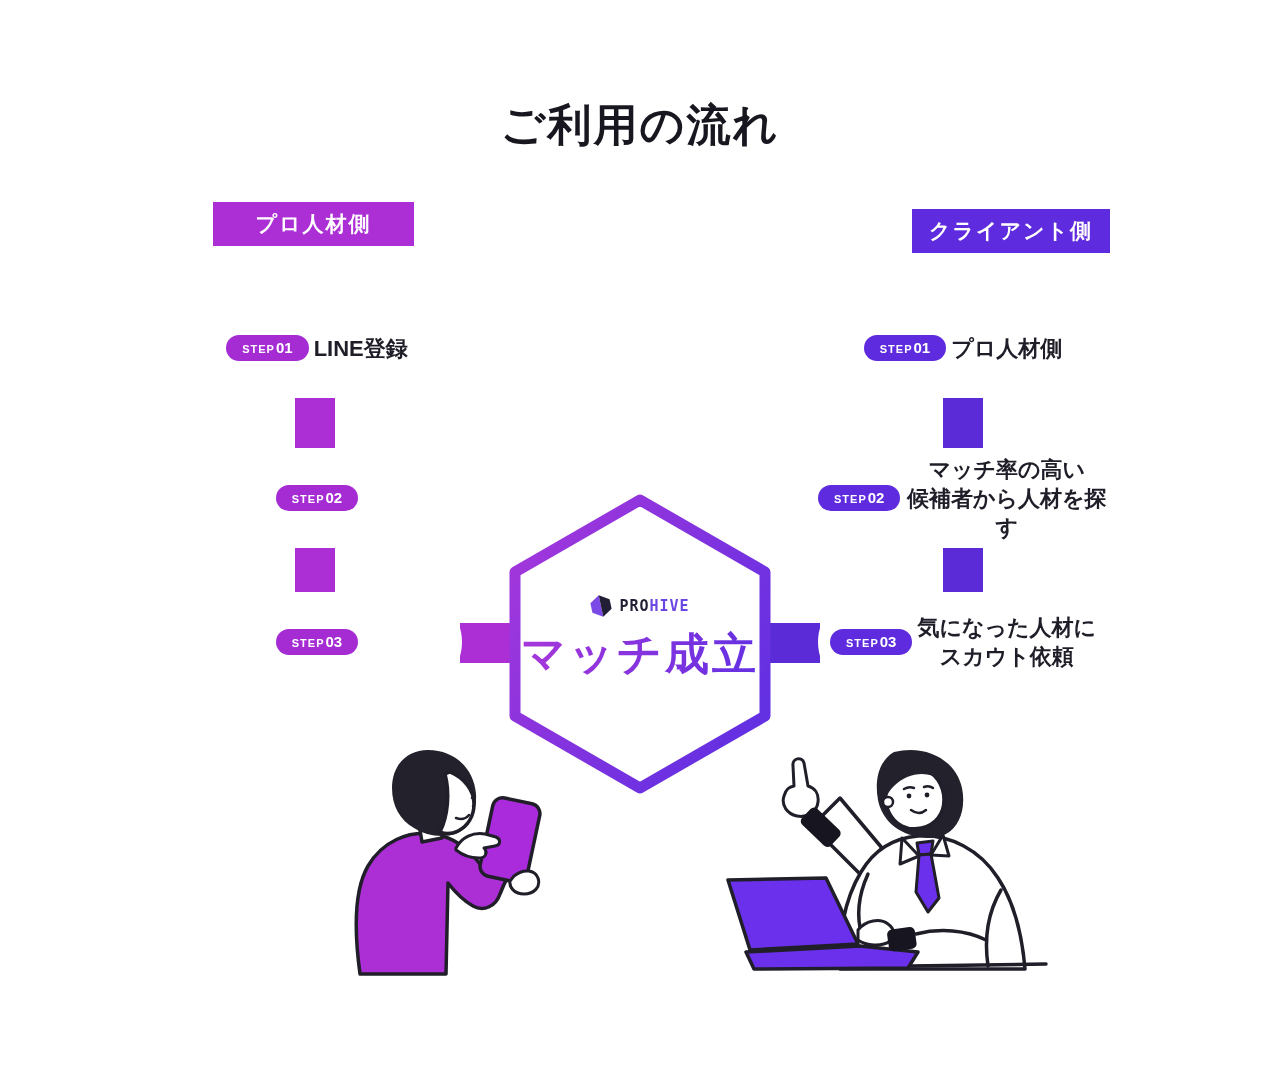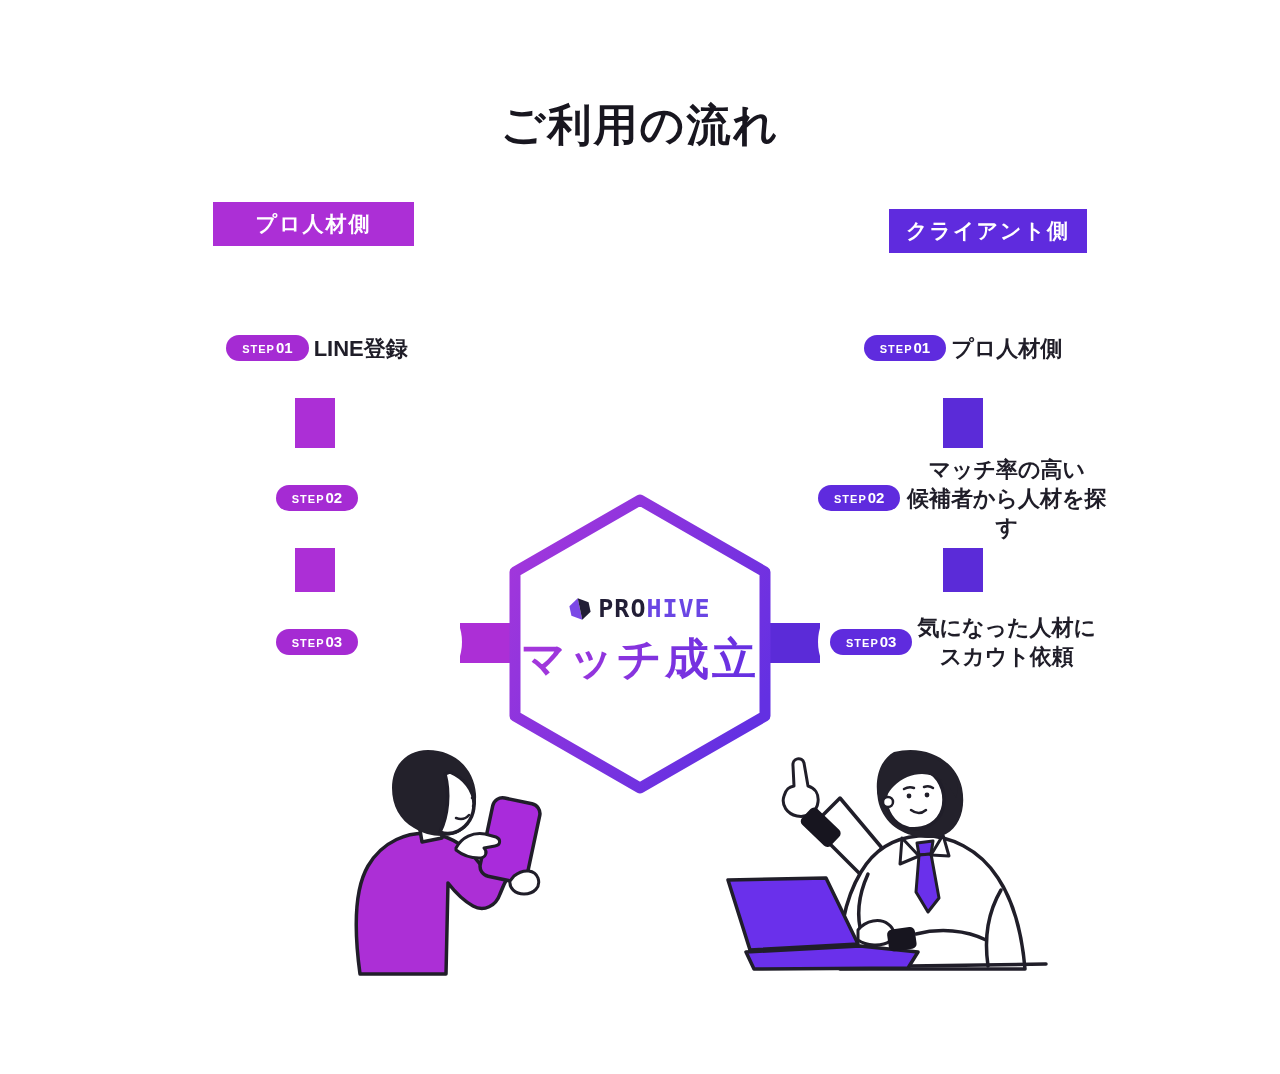--- a/index.html
+++ b/index.html
@@ -12,21 +12,21 @@
   .title {
     position:absolute; top:96px; left:0; width:100%;
     text-align:center; font-size:44px; font-weight:800;
     color:#18161F; letter-spacing:2px;
   }
   .col-badge {
     position:absolute; display:flex; align-items:center; justify-content:center;
     color:#fff; font-weight:bold; font-size:21px; border-radius:0; letter-spacing:2px;
   }
   .badge-left  { left:213px; top:202px; width:201px; height:44px; background:#AC2FD6; }
-  .badge-right { left:889px; top:209px; width:198px; height:44px; background:#5F2BDE;text-align:right; }
+  .badge-right { left:912px; top:209px; width:198px; height:44px; background:#5F2BDE;text-align:right; }
 
   .pill {
     position:absolute; width:290px; height:100px; background:#fff; border-radius:52px;
     display:flex; flex-direction:row; align-items:center; justify-content:center; gap:5px;
   }
   .pl1 { left:172px; top:298px; } .pl2 { left:172px; top:448px; } .pl3 { left:172px; top:592px; }
   .pr1 { left:818px; top:298px; } .pr2 { left:818px; top:448px; } .pr3 { left:818px; top:592px; }
 
   .step-badge {
     display:flex; align-items:baseline; justify-content:center;
@@ -48,21 +48,21 @@
   .hc-left  { left:460px; background:#AC2FD6; }
   .hc-right { left:762px; background:#5B2BD8; }
 
   .hexagon-svg { position:absolute; left:505px; top:490px; }
 
   .center-content {
     position:absolute; left:515px; top:594px; width:250px;
     display:flex; flex-direction:column; align-items:center; gap:7px;
   }
   .logo-row { display:flex; align-items:center; gap:7px; }
-  .logo-text { font-family:"DejaVu Sans Mono", monospace; font-size:25px; font-weight:bold; letter-spacing:1px; }
+  .logo-text { font-family:"DejaVu Sans Mono", monospace; font-size:15px; font-weight:bold; letter-spacing:1px; }
   .logo-pro  { color:#221E36; }
   .logo-hive { color:#6A46E4; }
   .match-text {
     font-size:44px; font-weight:800; letter-spacing:3px;
     background:linear-gradient(90deg,#A737DB,#6330E2);
     -webkit-background-clip:text; background-clip:text; color:transparent;
   }
   .illu { position:absolute; }
   .illu-left  { left:338px; top:738px; }
   .illu-right { left:698px; top:742px; }

